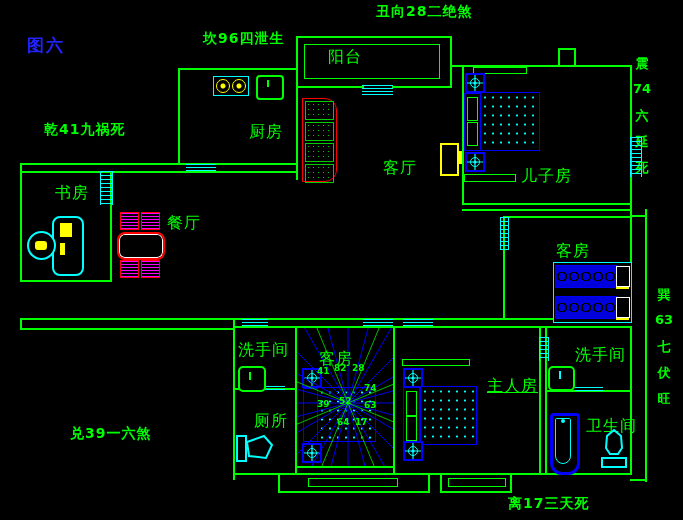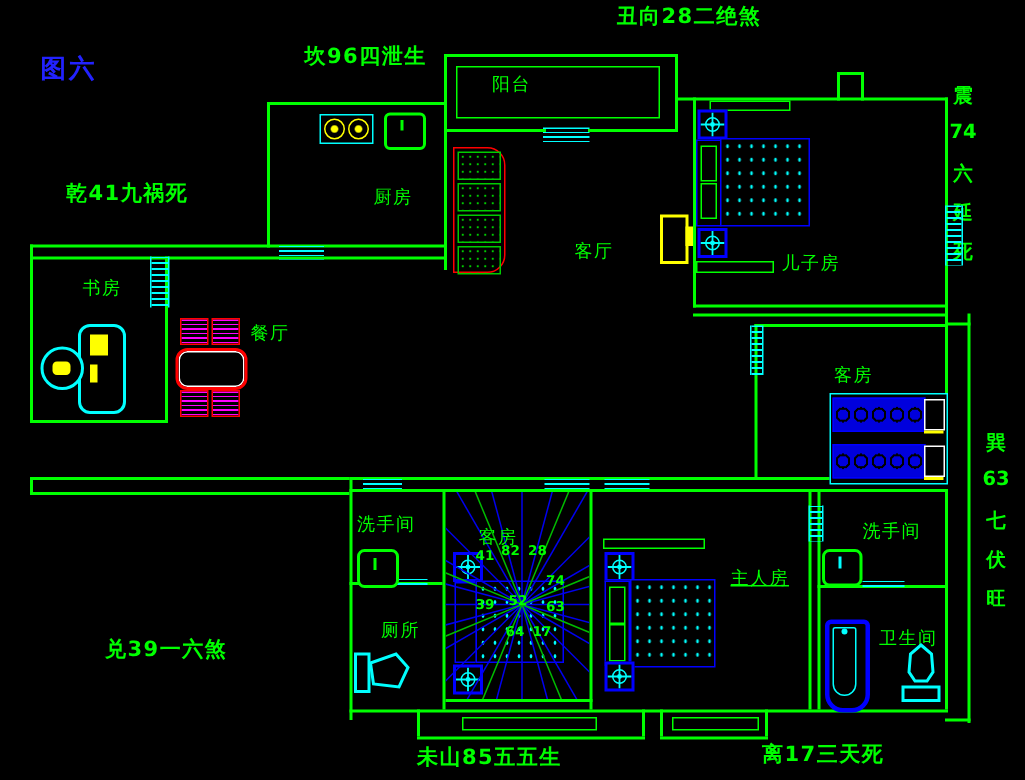--- a/index.html
+++ b/index.html
@@ -2,21 +2,21 @@
 <html><head>
 <meta charset="utf-8">
 <style>
   html,body{margin:0;padding:0;background:#000;}
   #plan{position:relative;width:683px;height:520px;background:#000;overflow:hidden;
         font-family:"DejaVu Sans",sans-serif;}
   .wall{position:absolute;background:#00ff00;}
   .frame{position:absolute;border:1px solid #00ff00;background:transparent;}
   .win{position:absolute;background:repeating-linear-gradient(180deg,#00ffff 0 1px,transparent 1px 3px);}
   .winv{position:absolute;background:repeating-linear-gradient(180deg,#00ffff 0 1px,transparent 1px 4px);border-left:1px solid #00ffff;border-right:1px solid #00ffff;}
-  .lbl{position:absolute;color:#00ff00;font-size:12px;line-height:13px;white-space:nowrap;letter-spacing:1px;}
+  .lbl{position:absolute;color:#00ff00;font-size:16px;line-height:13px;white-space:nowrap;letter-spacing:1px;}
   .ann{position:absolute;color:#00ff00;font-size:14px;line-height:15px;white-space:nowrap;letter-spacing:1px;font-weight:bold;}
   .title{position:absolute;color:#2222ff;font-size:17px;font-weight:bold;letter-spacing:2px;}
   .vcol{position:absolute;color:#00ff00;font-size:13px;font-weight:bold;text-align:center;width:24px;}
   .vcol div{height:26px;}
   .nstand{position:absolute;width:16px;height:16px;border:2px solid #0000ff;background:#000;}
   .nstand svg{display:block;width:100%;height:100%;}
   .mattress{position:absolute;border:1px solid #0000ff;background-color:#000;
     background-image:radial-gradient(#00ffff 0.9px,transparent 1.1px);background-size:8px 9px;}
   .headboard{position:absolute;border:1px solid #0000ff;background:#000;}
   .pillow{position:absolute;border:1px solid #00ff00;background:#000;}
@@ -29,24 +29,23 @@
   .ybar{position:absolute;background:#ffff00;}
   .num{position:absolute;color:#00ff00;font-size:9px;font-weight:bold;line-height:9px;z-index:6;}
 </style>
 </head>
 <body>
 
 <div id="plan">
 
   <div class="title" style="left:27px;top:34px;">图六</div>
   <div class="ann" style="left:203px;top:31px;">坎96四泄生</div>
-  <div class="ann" style="left:411px;top:4px;text-align:center;">丑向28二绝煞</div>
+  <div class="ann" style="left:376px;top:4px;text-align:center;">丑向28二绝煞</div>
   <div class="ann" style="left:44px;top:122px;">乾41九祸死</div>
   <div class="ann" style="left:70px;top:426px;">兑39一六煞</div>
-  <div class="ann" style="left:278px;top:498px;">未山85五五生</div>
   <div class="ann" style="left:508px;top:496px;">离17三天死</div>
   <div class="vcol" style="left:630px;top:55px;">
     <div>震</div>
     <div>74</div>
     <div>六</div>
     <div>延</div>
     <div>死</div>
   </div>
   <div class="vcol" style="left:652px;top:286px;">
     <div>巽</div>

